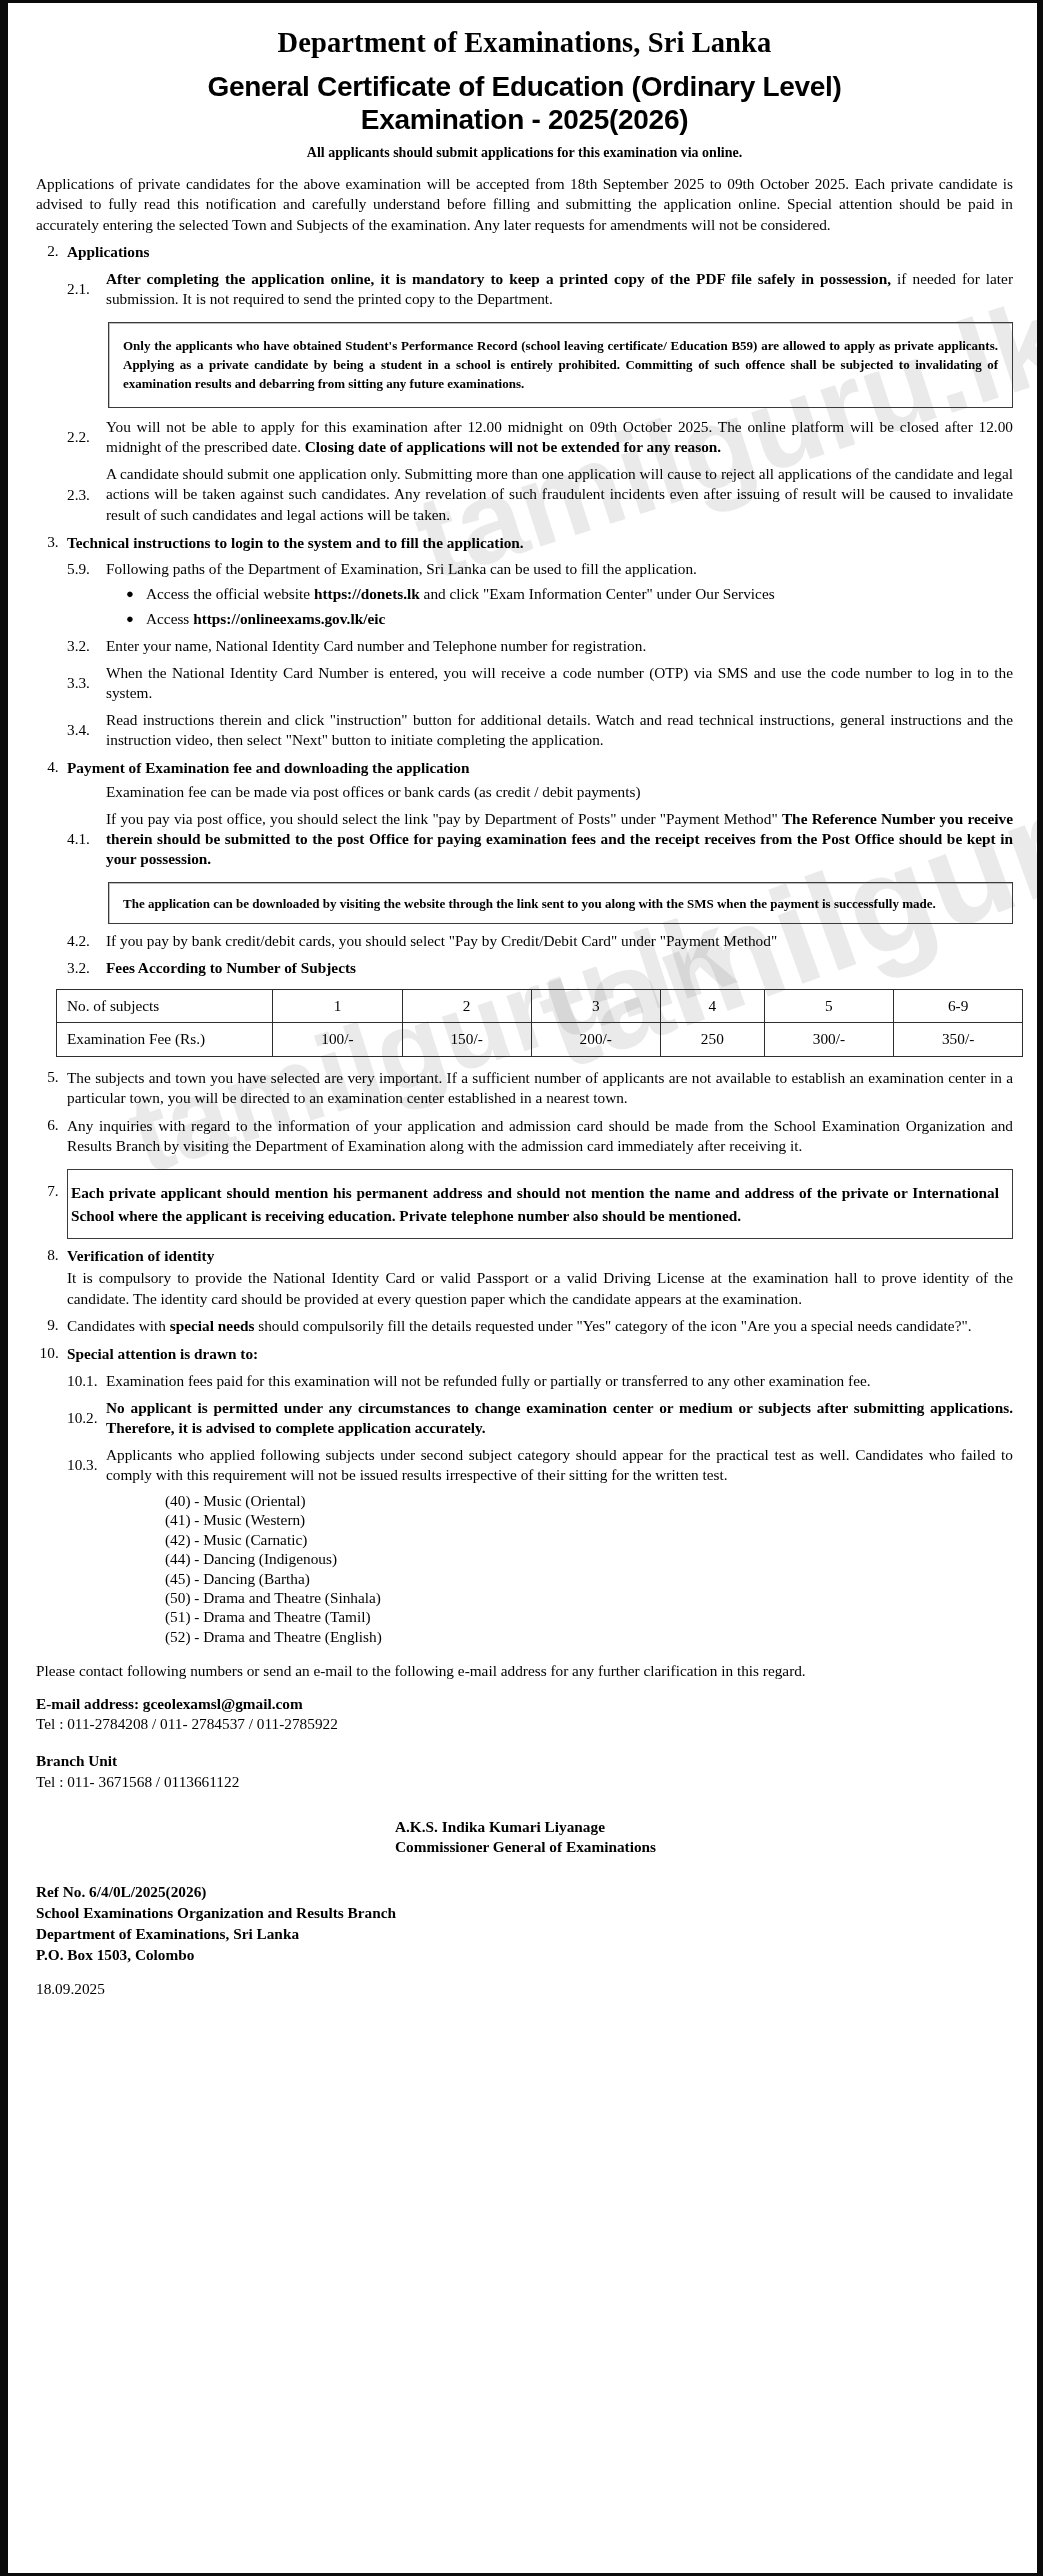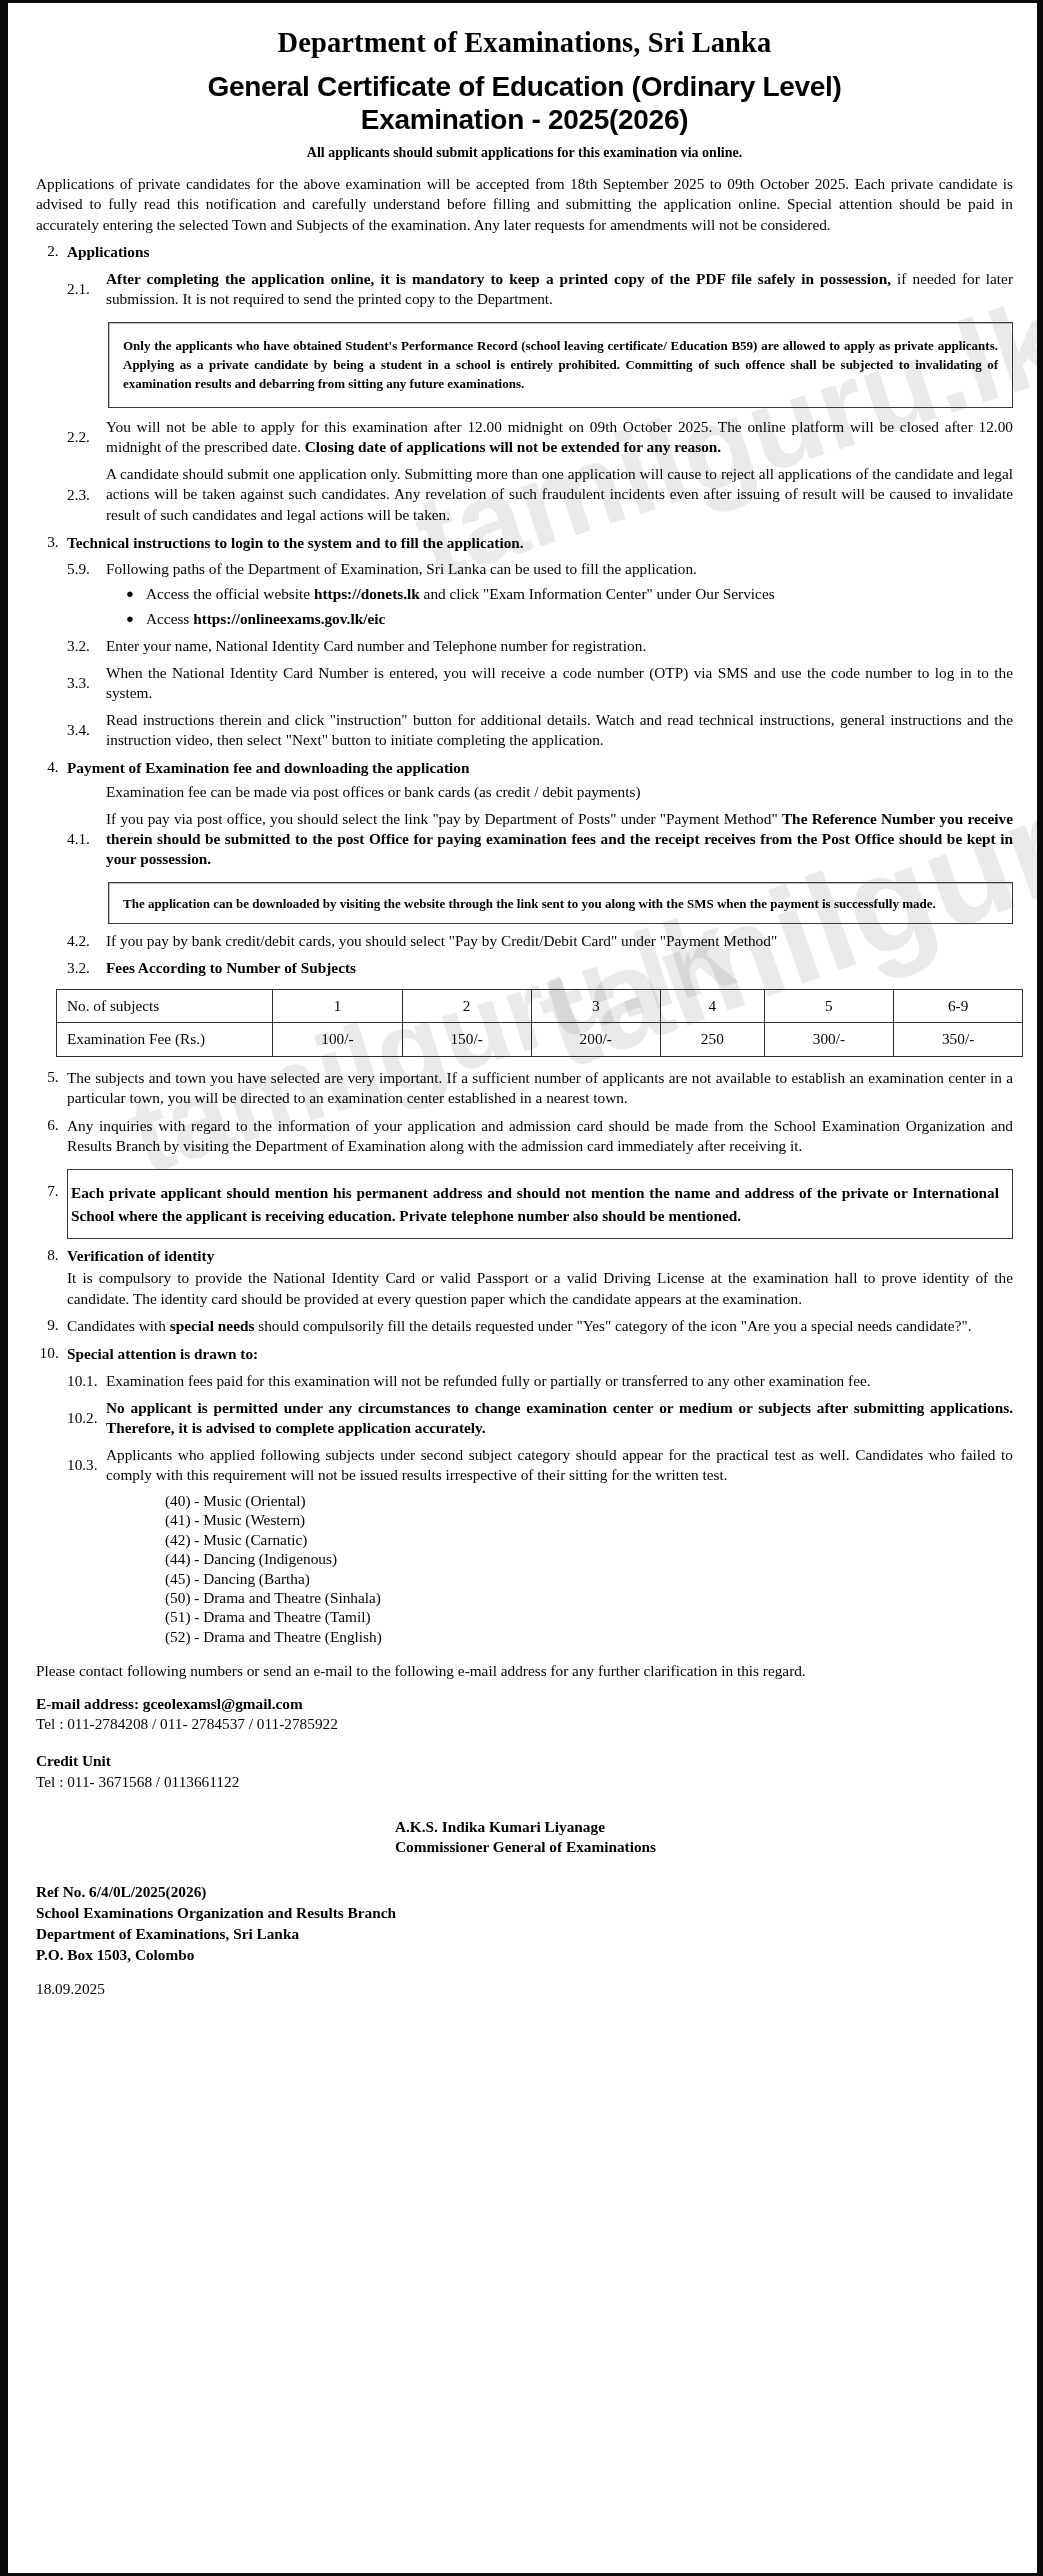--- a/index.html
+++ b/index.html
@@ -316,21 +316,21 @@
       <div>(50) - Drama and Theatre (Sinhala)</div>
       <div>(51) - Drama and Theatre (Tamil)</div>
       <div>(52) - Drama and Theatre (English)</div>
     </div>
 
     <div class="contact">Please contact following numbers or send an e-mail to the following e-mail address for any further clarification in this regard.</div>
 
     <div class="emailline">E-mail address: gceolexamsl@gmail.com</div>
     <div class="telline">Tel : 011-2784208 / 011- 2784537 / 011-2785922</div>
 
-    <div class="unit">Credit Unit</div>
+    <div class="unit">Branch Unit</div>
     <div class="telline">Tel : 011- 3671568 / 0113661122</div>
 
     <div class="sign">
       <div>A.K.S. Indika Kumari Liyanage</div>
       <div>Commissioner General of Examinations</div>
     </div>
 
     <div class="ref">
       <div>Ref No. 6/4/0L/2025(2026)</div>
       <div>School Examinations Organization and Results Branch</div>

